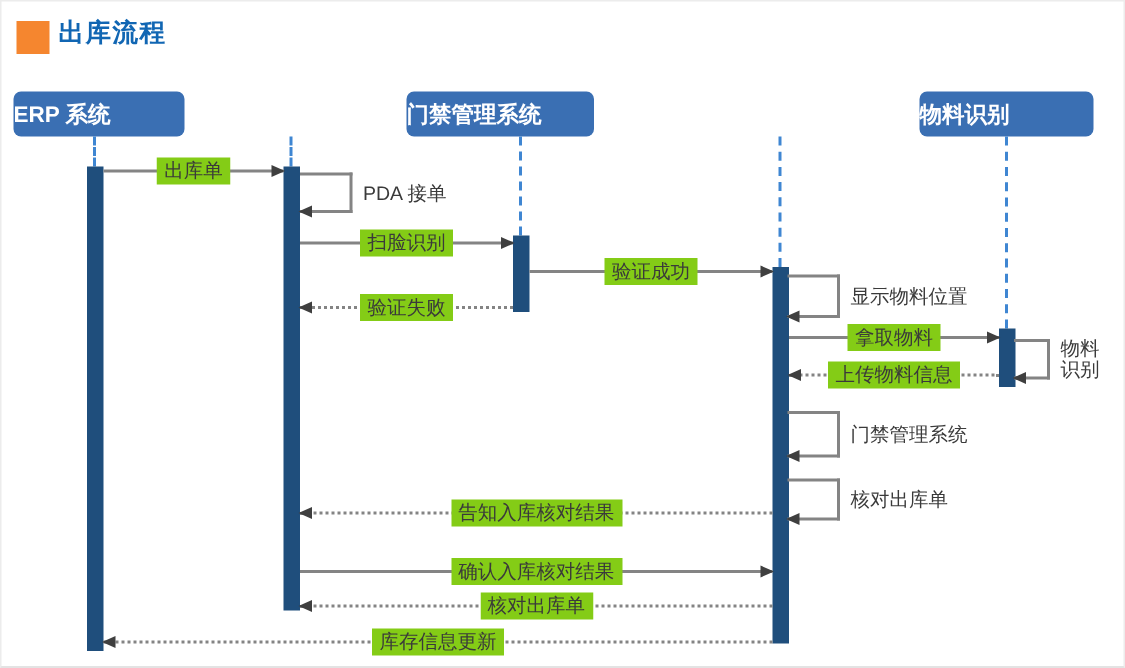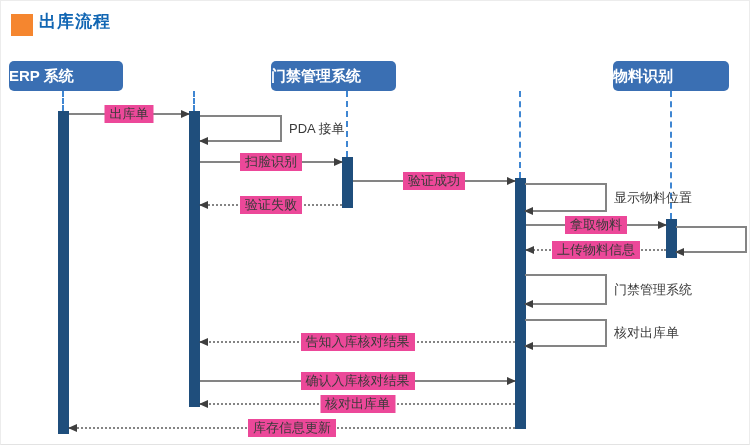--- a/index.html
+++ b/index.html
@@ -17,30 +17,30 @@
          display:flex;align-items:center;}
 
   .lifeline{position:absolute;width:0;border-left:2px dashed var(--lifeline_blue,#3f86d2);}
 
   .activation{position:absolute;width:11px;background:var(--bar_navy,#1f4e7c);}
 
   .msg{position:absolute;height:0;}
   .msg.solid{border-top:2px solid var(--line_gray,#848484);}
   .msg.dashed{border-top:2px dotted var(--line_gray,#848484);}
   .lbl{position:absolute;left:50%;top:-1px;transform:translate(-50%,-50%);
-       background:#ec4899;padding:0 5px;font-size:13px;color:var(--text_dark,#3a3a3a);
+       background:#84cc16;padding:0 5px;font-size:13px;color:var(--text_dark,#3a3a3a);
        white-space:nowrap;text-align:right;}
   .arrow-r{position:absolute;right:-1px;top:-5px;width:0;height:0;
            border-top:4px solid transparent;border-bottom:4px solid transparent;
            border-left:9px solid var(--arrow_dark,#3f3f3f);}
   .arrow-l{position:absolute;left:-1px;top:-5px;width:0;height:0;
            border-top:4px solid transparent;border-bottom:4px solid transparent;
            border-right:9px solid var(--arrow_dark,#3f3f3f);}
 
-  .self-loop{position:absolute;border:2px solid var(--line_gray,#848484);border-left:none;padding-left:47px;}
+  .self-loop{position:absolute;border:2px solid var(--line_gray,#848484);border-left:none;}
   .self-loop .arrow-l{top:auto;bottom:-5px;}
   .loop-lbl{position:absolute;left:calc(100% + 9px);top:50%;transform:translateY(-50%);
             font-size:13px;color:var(--text_dark,#3a3a3a);white-space:nowrap;background:none;padding:0;}
   .loop-lbl.wrap{white-space:normal;width:28px;line-height:1.1;}
 </style>
 </head>
 <body>
 
 <div class="frame">
 

